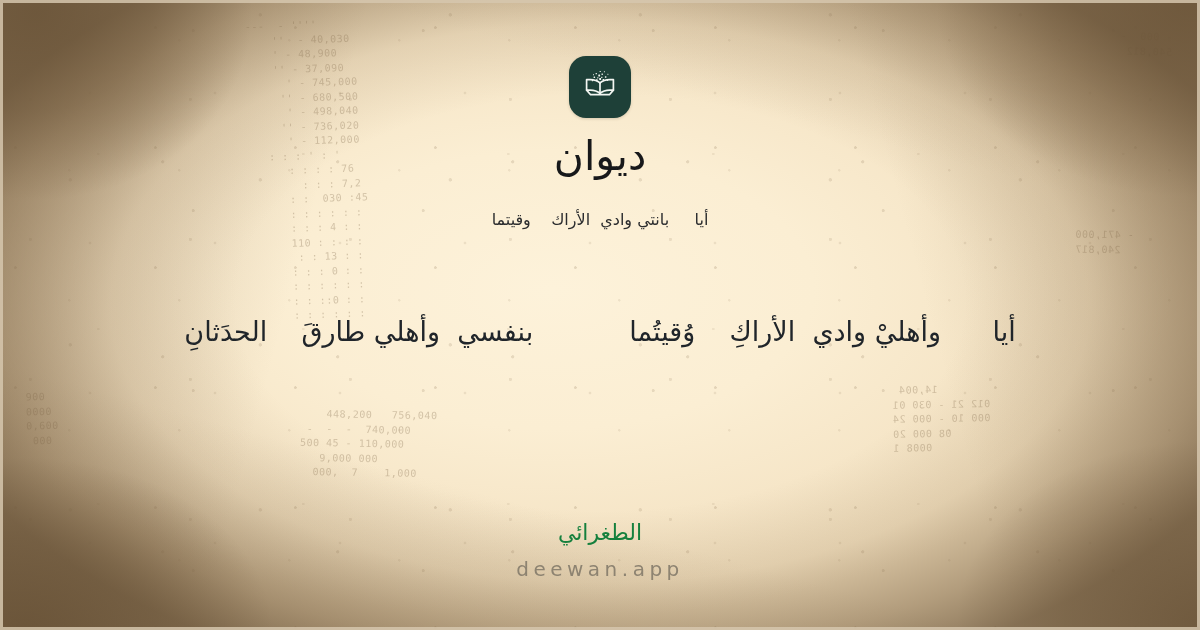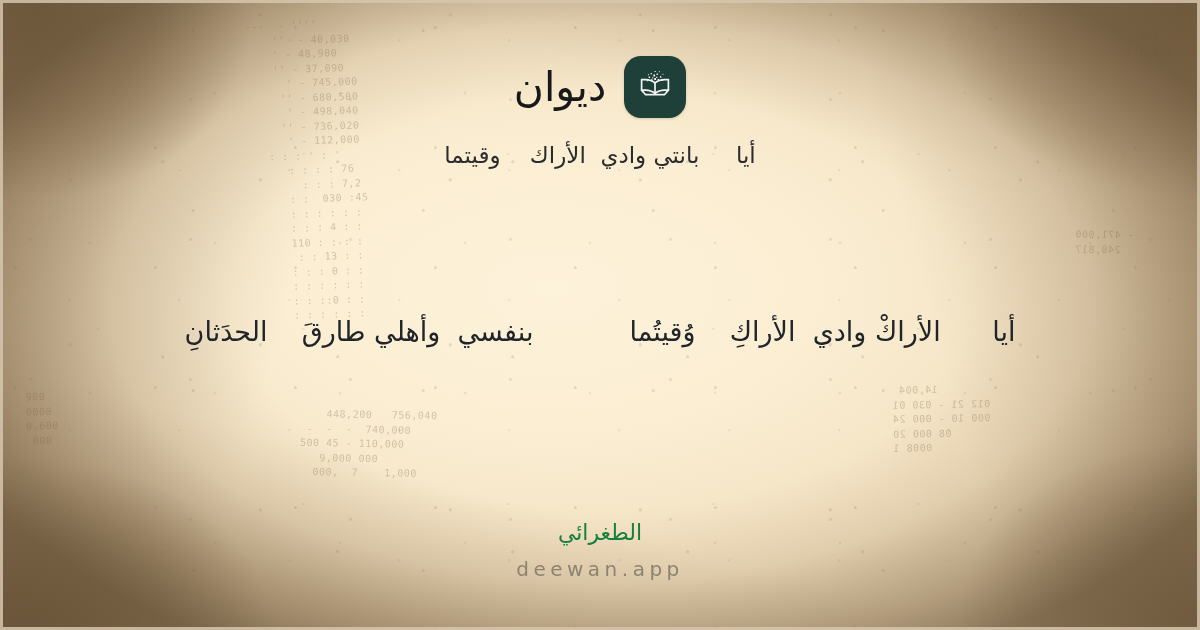--- a/index.html
+++ b/index.html
@@ -112,21 +112,21 @@
     width: 100%;
     height: 100%;
     display: flex;
     flex-direction: column;
     align-items: center;
   }
 
   
   #brand {
     display: flex;
-    flex-direction: row;
+    flex-direction: column;
     align-items: center;
     gap: 18px;
     margin-top: 56px;
   }
 
   #app-logo {
     width: 62px;
     height: 62px;
     border-radius: 17px;
     background: #1e4038;
@@ -141,22 +141,22 @@
   #brand-name {
     font-size: 41px;
     line-height: 1;
     color: #17181a;
     font-weight: 400;
     letter-spacing: 0;
   }
 
   
   #poem-title {
-    margin-top: 22px;
-    font-size: 23px;
+    margin-top: 32px;
+    font-size: 16px;
     line-height: 1.35;
     color: #2b2c2e;
     text-align: center;
     max-width: 980px;
     white-space: pre;
   }
 
   
   #verse {
     position: absolute;
@@ -286,21 +286,21 @@
             <rect x="27.4" y="6.8" width="1.0" height="1.0" rx="0.2"></rect>
           </g>
         </svg>
       </div>
       <div id="brand-name">ديوان</div>
     </div>
 
     <div id="poem-title">أيا     بانتي وادي  الأراك    وقيتما</div>
 
     <div id="verse">
-      <div class="hemistich">أيا      الأراكْ وادي  الأراكِ    وُقيتُما</div>
+      <div class="hemistich">أيا      وأهليْ وادي  الأراكِ    وُقيتُما</div>
       <div class="hemistich">بنفسي  وأهلي طارقَ    الحدَثانِ</div>
     </div>
 
     <div id="footer">
       <div id="author-name">الطغرائي</div>
       <div id="site-url">deewan.app</div>
     </div>
 
   </div>
 </div>

